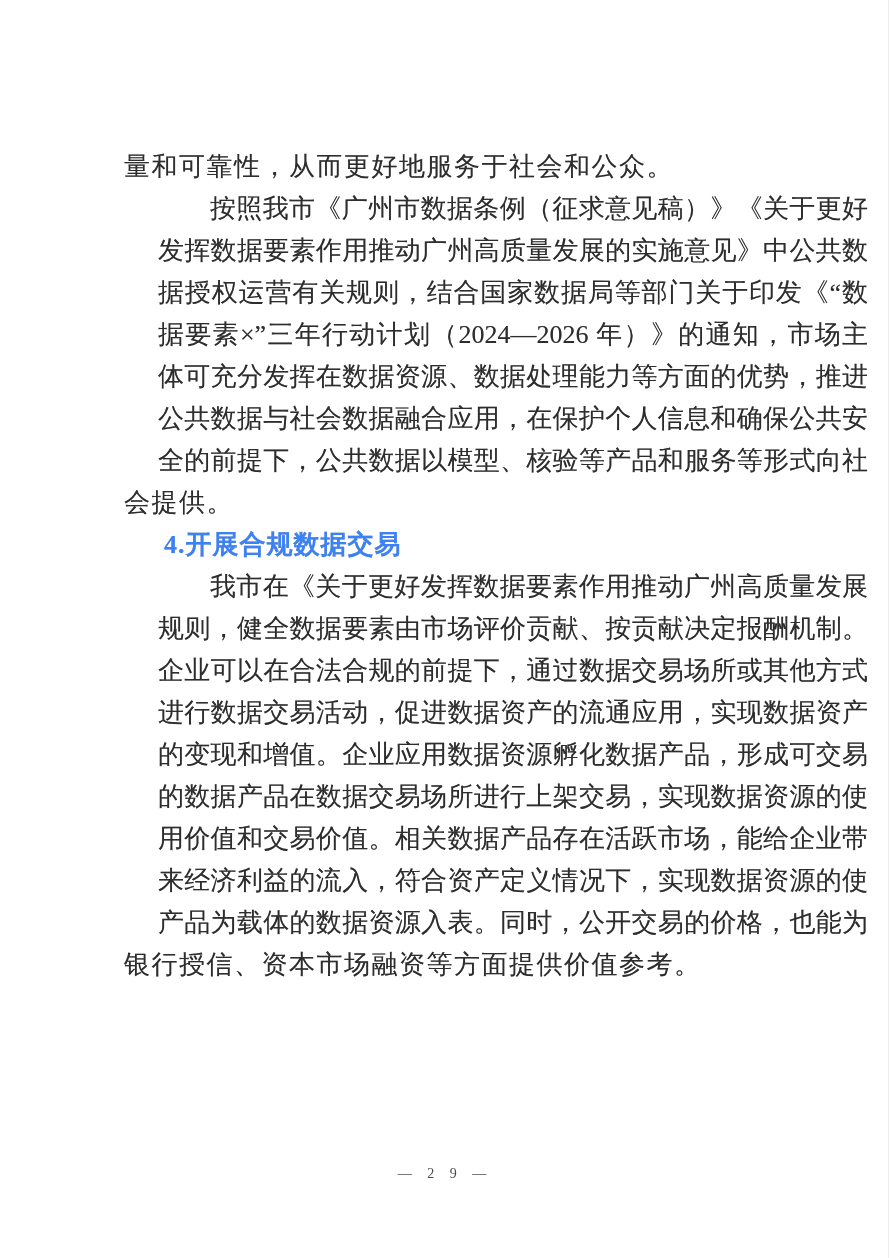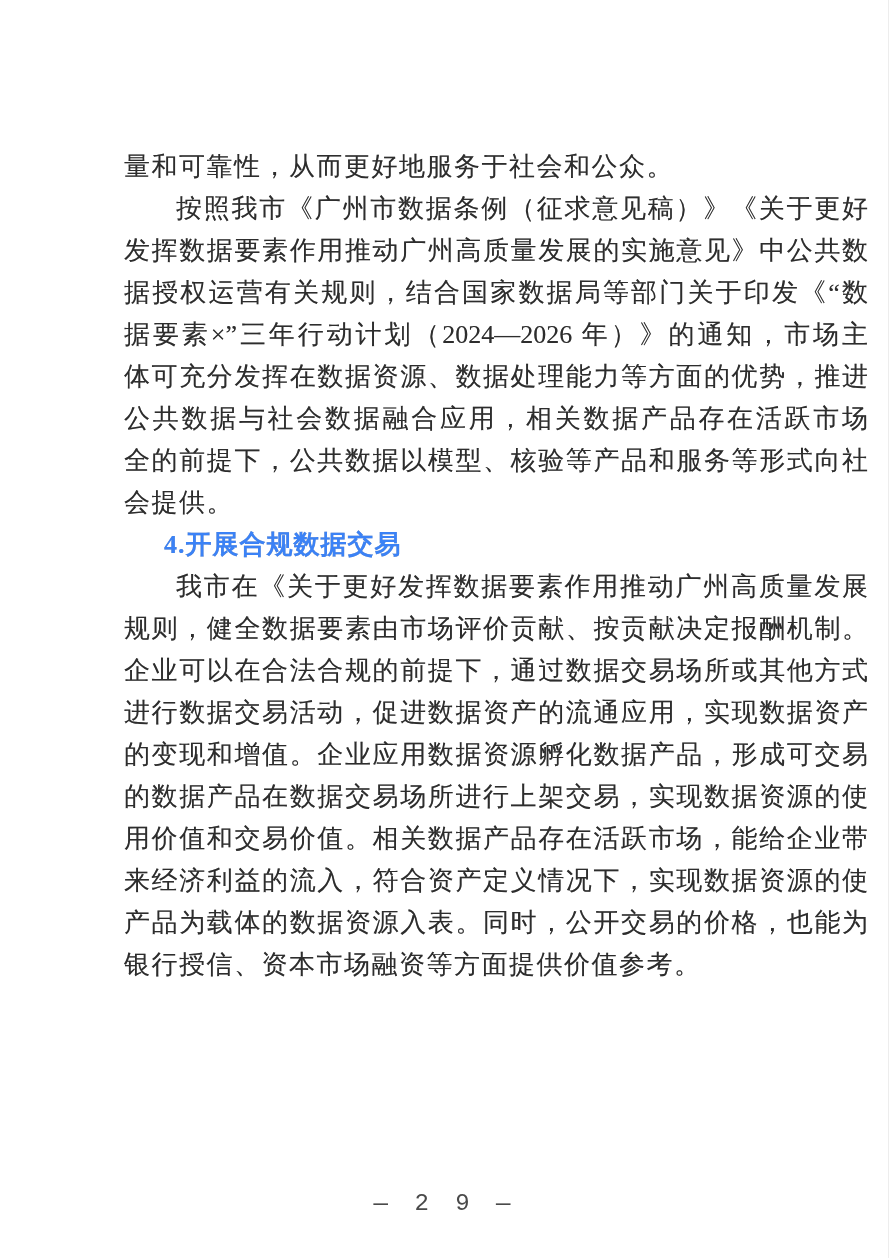--- a/index.html
+++ b/index.html
@@ -30,41 +30,41 @@
     white-space: nowrap;
     text-shadow: 0 0 0.6px rgba(70,70,70,0.45);
   }
   .line.justify {
     white-space: normal;
     letter-spacing: 0;
     text-align: justify;
     text-align-last: justify;
     text-justify: inter-character;
     overflow: hidden;
+    margin-left: 34px;
   }
   .line.indent {
     text-indent: 52px;
   }
   .line.heading {
     font-weight: bold;
     text-indent: 40px;
     letter-spacing: 1px;
     color: #3b82f6;
   }
   .page-number {
     position: absolute;
     left: 0;
     top: 1166px;
     width: 100%;
     text-align: center;
-    font-size: 24px;
+    font-size: 14px;
     color: #4a4a4a;
     letter-spacing: 6px;
-    font-family: Liberation Mono, monospace;
-    margin-top: 24px;
+    font-family: Liberation Serif, serif;
   }
   .watermark {
     position: absolute;
     right: 6px;
     top: 1302px;
     font-size: 11px;
     color: #cccccc;
     font-family: Liberation Sans, sans-serif;
     letter-spacing: 1px;
   }
@@ -82,21 +82,21 @@
 
 <div class="page">
 
   <div class="page-text">
       <div class="line">量和可靠性，从而更好地服务于社会和公众。</div>
       <div class="line indent justify">按照我市《广州市数据条例（征求意见稿）》《关于更好</div>
       <div class="line justify">发挥数据要素作用推动广州高质量发展的实施意见》中公共数</div>
       <div class="line justify">据授权运营有关规则，结合国家数据局等部门关于印发《“数</div>
       <div class="line justify">据要素×”三年行动计划（2024—2026 年）》的通知，市场主</div>
       <div class="line justify">体可充分发挥在数据资源、数据处理能力等方面的优势，推进</div>
-      <div class="line justify">公共数据与社会数据融合应用，相关数据产品存在活跃市场</div>
+      <div class="line justify">公共数据与社会数据融合应用，在保护个人信息和确保公共安</div>
       <div class="line justify">全的前提下，公共数据以模型、核验等产品和服务等形式向社</div>
       <div class="line">会提供。</div>
       <div class="line heading">4.开展合规数据交易</div>
       <div class="line indent justify">我市在《关于更好发挥数据要素作用推动广州高质量发展</div>
       <div class="line justify">规则，健全数据要素由市场评价贡献、按贡献决定报酬机制。</div>
       <div class="line justify">企业可以在合法合规的前提下，通过数据交易场所或其他方式</div>
       <div class="line justify">进行数据交易活动，促进数据资产的流通应用，实现数据资产</div>
       <div class="line justify">的变现和增值。企业应用数据资源孵化数据产品，形成可交易</div>
       <div class="line justify">的数据产品在数据交易场所进行上架交易，实现数据资源的使</div>
       <div class="line justify">用价值和交易价值。相关数据产品存在活跃市场，能给企业带</div>

